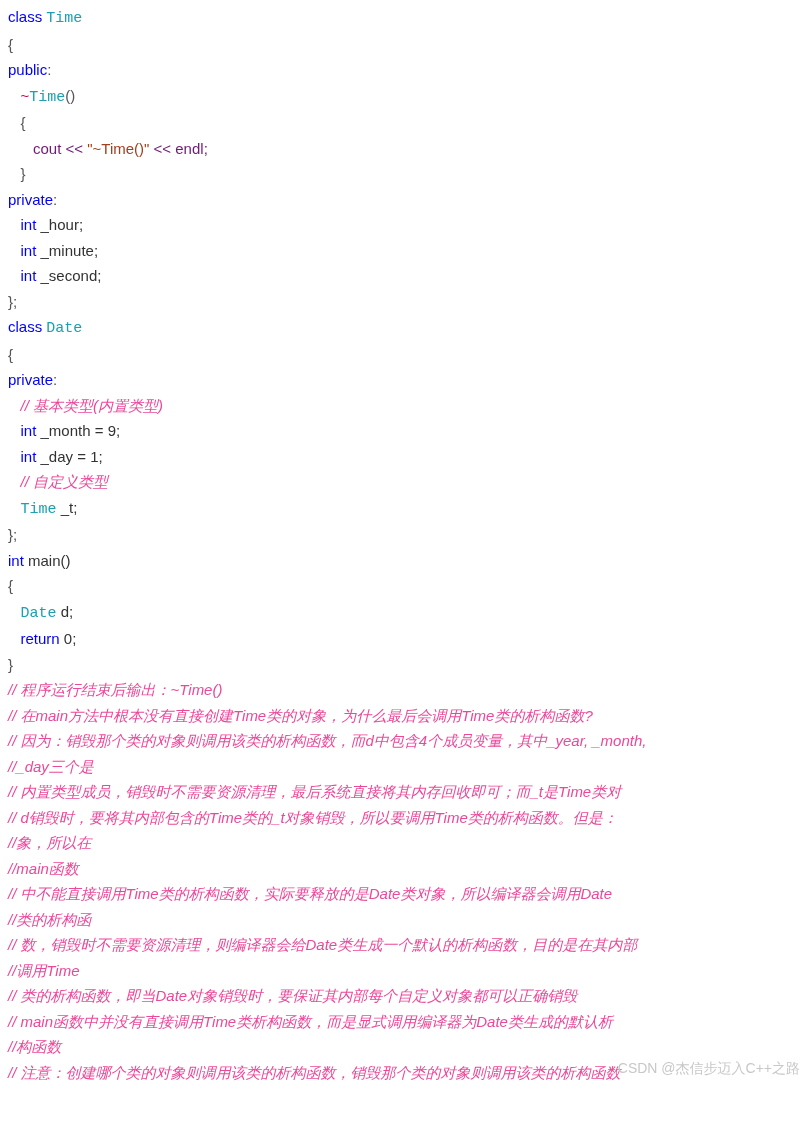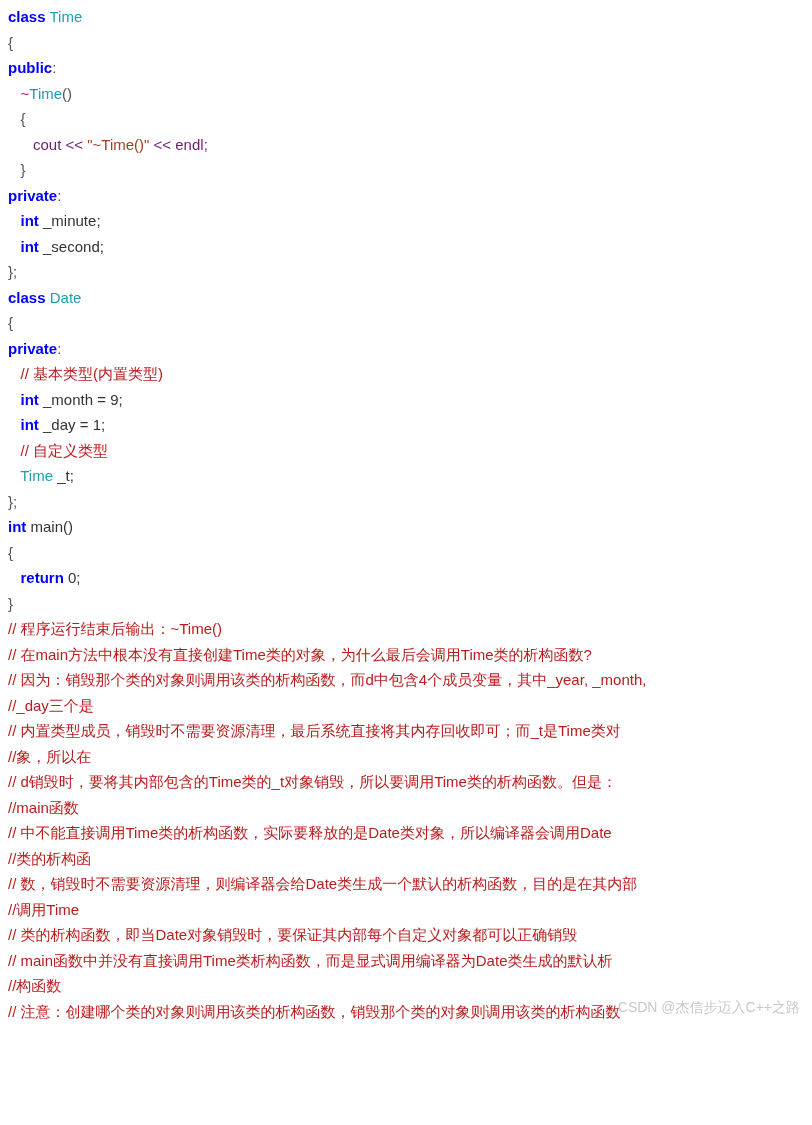--- a/index.html
+++ b/index.html
@@ -10,27 +10,27 @@
     line-height: 1.7;
     background: #ffffff;
     color: #333;
     width: 812px;
     box-sizing: border-box;
     position: relative;
   }
   .code-line {
     white-space: pre;
   }
-  .kw   { color: #0000ff; font-weight: bold; } 
-  .type { color: #1aa0b0; } 
+  .kw   { color: #0000ff; } 
+  .type { color: #1aa0b0; font-family: Liberation Mono, monospace; } 
   .punc { color: #555; }    
   .text { color: #333; }    
   .str  { color: #a04020; }    
   .op   { color: #c00050; } 
-  .cmt  { color: #b91c1c; } 
+  .cmt  { color: #ec4899; font-style: italic; } 
   .cout { color: #701a75; }
   .watermark {
     position: absolute;
     right: 12px;
     bottom: 8px;
     color: #c8c8c8;
     font-size: 14px;
     pointer-events: none;
   }
 </style>
@@ -48,20 +48,21 @@
   <div class="code-line">   <span class="op">~</span><span class="type">Time</span><span class="punc">()</span></div>
 
   <div class="code-line">   <span class="punc">{</span></div>
 
   <div class="code-line">      <span class="cout">cout &lt;&lt; </span><span class="str">"~Time()"</span><span class="cout"> &lt;&lt; endl;</span></div>
 
   <div class="code-line">   <span class="punc">}</span></div>
 
   <div class="code-line"><span class="kw">private</span><span class="punc">:</span></div>
 
+  <div class="code-line">   <span class="kw">int</span><span class="text"> _hour;</span></div>
 
   <div class="code-line">   <span class="kw">int</span><span class="text"> _minute;</span></div>
 
   <div class="code-line">   <span class="kw">int</span><span class="text"> _second;</span></div>
 
   <div class="code-line"><span class="punc">};</span></div>
 
   <div class="code-line"><span class="kw">class</span> <span class="type">Date</span></div>
 
   <div class="code-line"><span class="punc">{</span></div>
@@ -78,35 +79,36 @@
   <div class="code-line">   <span class="cmt">// 自定义类型</span></div>
 
   <div class="code-line">   <span class="type">Time</span><span class="text"> _t;</span></div>
 
   <div class="code-line"><span class="punc">};</span></div>
 
   <div class="code-line"><span class="kw">int</span><span class="text"> main()</span></div>
 
   <div class="code-line"><span class="punc">{</span></div>
 
+  <div class="code-line">   <span class="type">Date</span><span class="text"> d;</span></div>
 
   <div class="code-line">   <span class="kw">return</span><span class="text"> 0;</span></div>
 
   <div class="code-line"><span class="punc">}</span></div>
 
 </div>
 
 <div>
   <div class="code-line"><span class="cmt">// 程序运行结束后输出：~Time()</span></div>
   <div class="code-line"><span class="cmt">// 在main方法中根本没有直接创建Time类的对象，为什么最后会调用Time类的析构函数?</span></div>
   <div class="code-line"><span class="cmt">// 因为：销毁那个类的对象则调用该类的析构函数，而d中包含4个成员变量，其中_year, _month,</span></div>
   <div class="code-line"><span class="cmt">//_day三个是</span></div>
   <div class="code-line"><span class="cmt">// 内置类型成员，销毁时不需要资源清理，最后系统直接将其内存回收即可；而_t是Time类对</span></div>
+  <div class="code-line"><span class="cmt">// d销毁时，要将其内部包含的Time类的_t对象销毁，所以要调用Time类的析构函数。但是：</span></div>
   <div class="code-line"><span class="cmt">//象，所以在</span></div>
-  <div class="code-line"><span class="cmt">// d销毁时，要将其内部包含的Time类的_t对象销毁，所以要调用Time类的析构函数。但是：</span></div>
   <div class="code-line"><span class="cmt">//main函数</span></div>
   <div class="code-line"><span class="cmt">// 中不能直接调用Time类的析构函数，实际要释放的是Date类对象，所以编译器会调用Date</span></div>
   <div class="code-line"><span class="cmt">//类的析构函</span></div>
   <div class="code-line"><span class="cmt">// 数，销毁时不需要资源清理，则编译器会给Date类生成一个默认的析构函数，目的是在其内部</span></div>
   <div class="code-line"><span class="cmt">//调用Time</span></div>
   <div class="code-line"><span class="cmt">// 类的析构函数，即当Date对象销毁时，要保证其内部每个自定义对象都可以正确销毁</span></div>
   <div class="code-line"><span class="cmt">// main函数中并没有直接调用Time类析构函数，而是显式调用编译器为Date类生成的默认析</span></div>
   <div class="code-line"><span class="cmt">//构函数</span></div>
   <div class="code-line"><span class="cmt">// 注意：创建哪个类的对象则调用该类的析构函数，销毁那个类的对象则调用该类的析构函数</span></div>
 </div>

